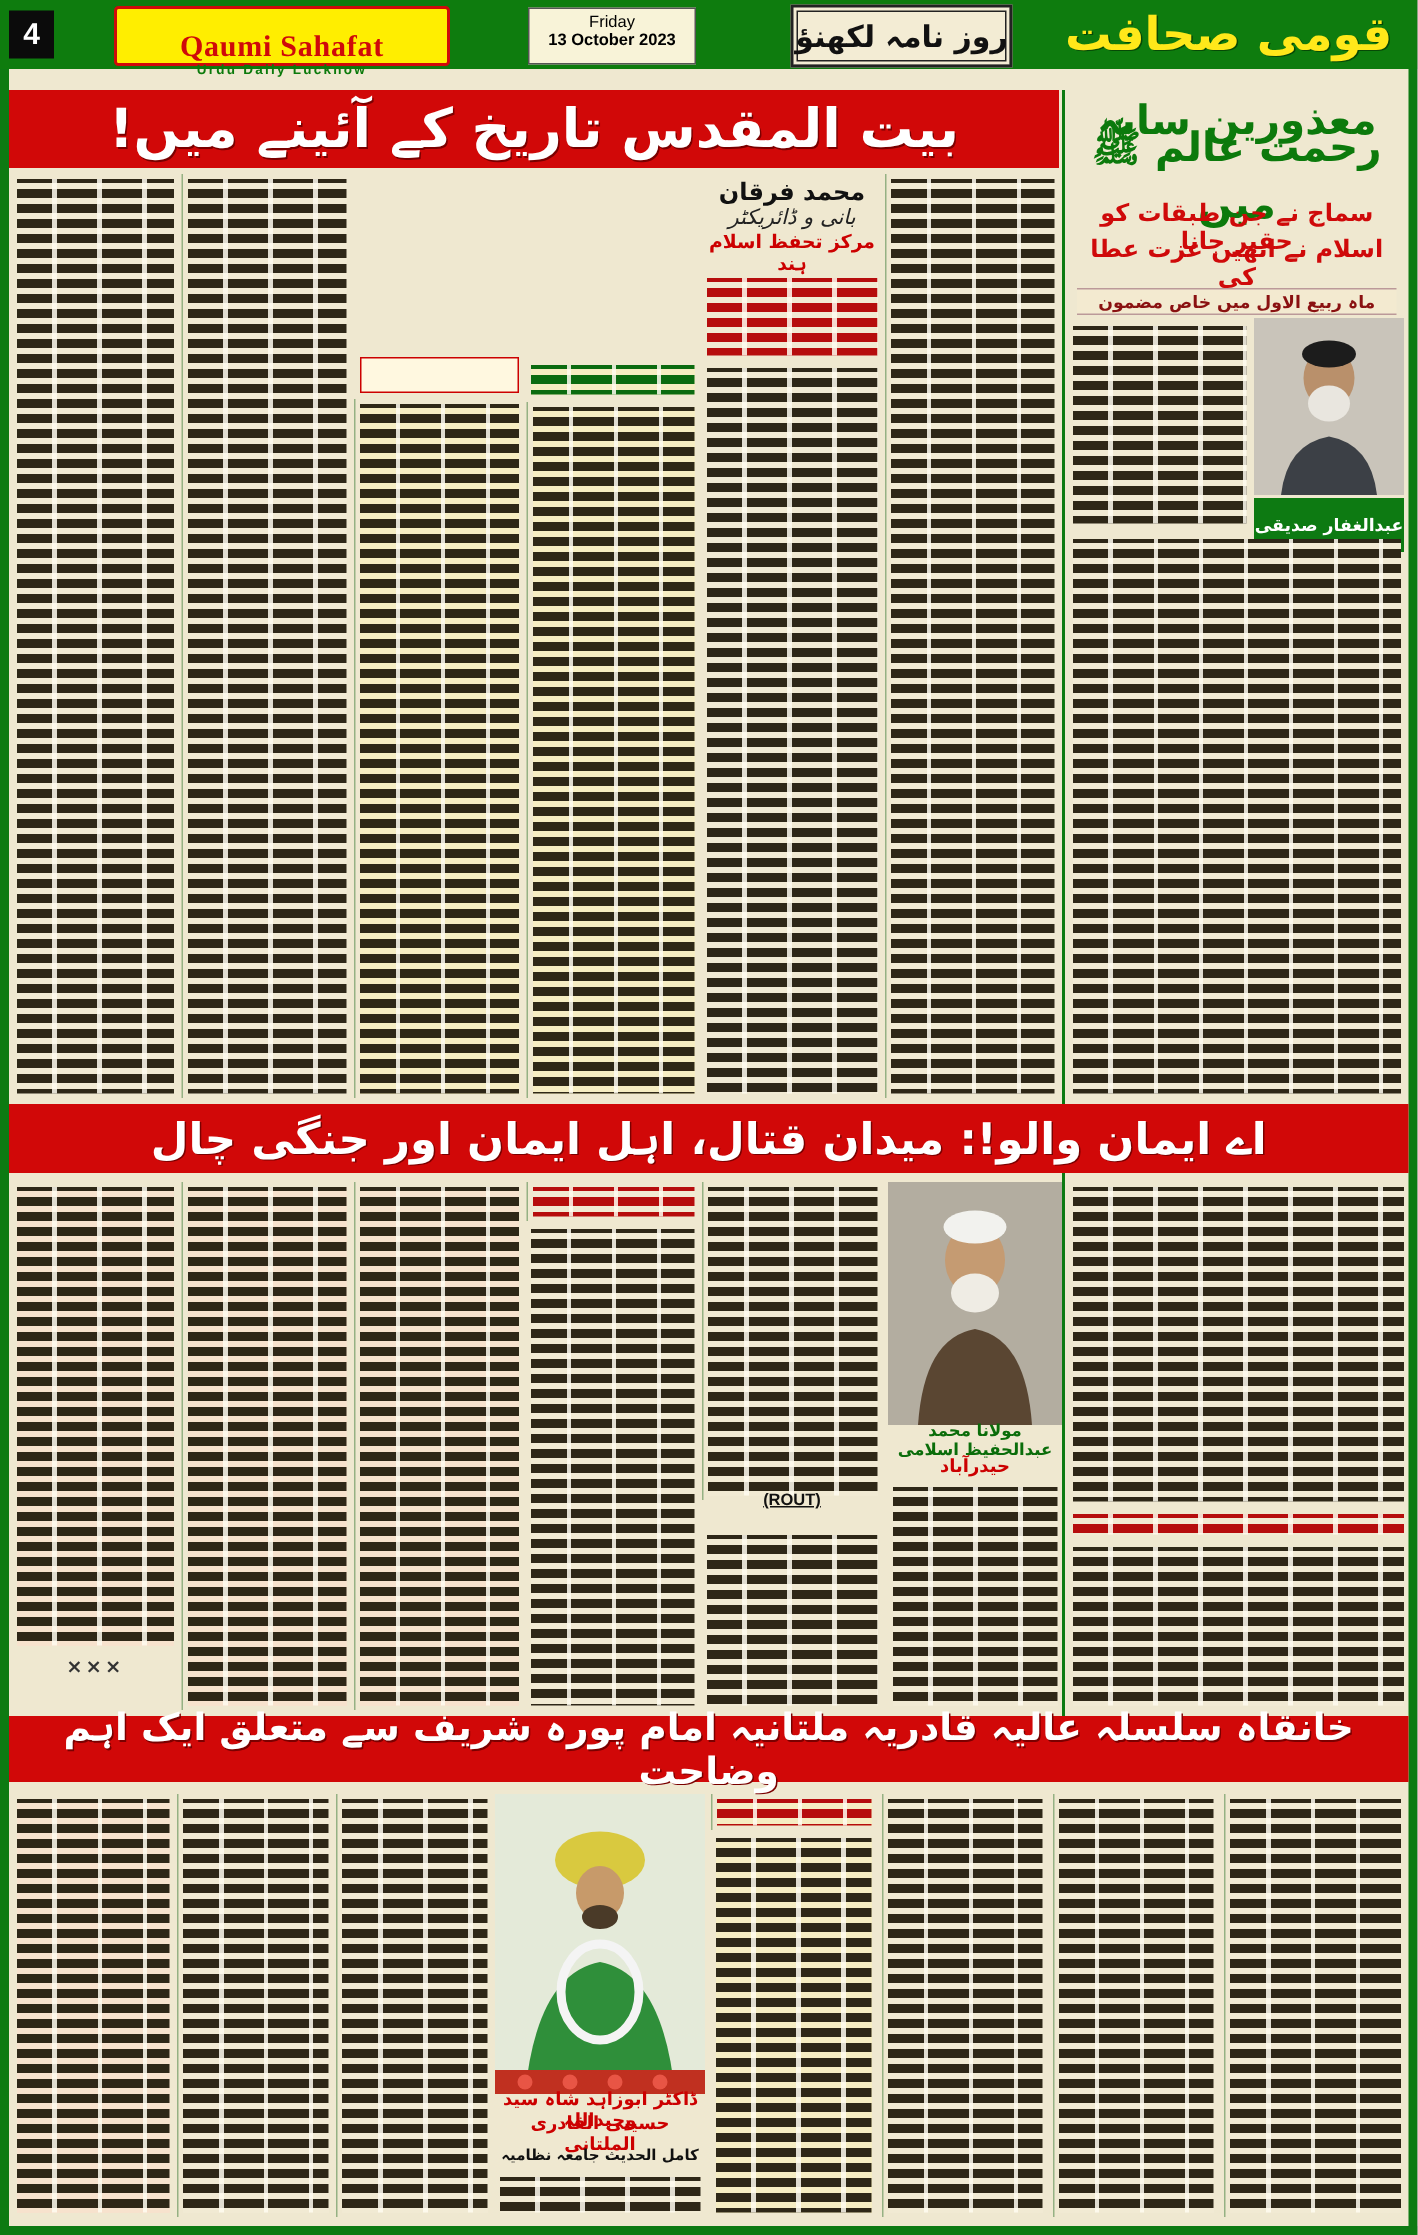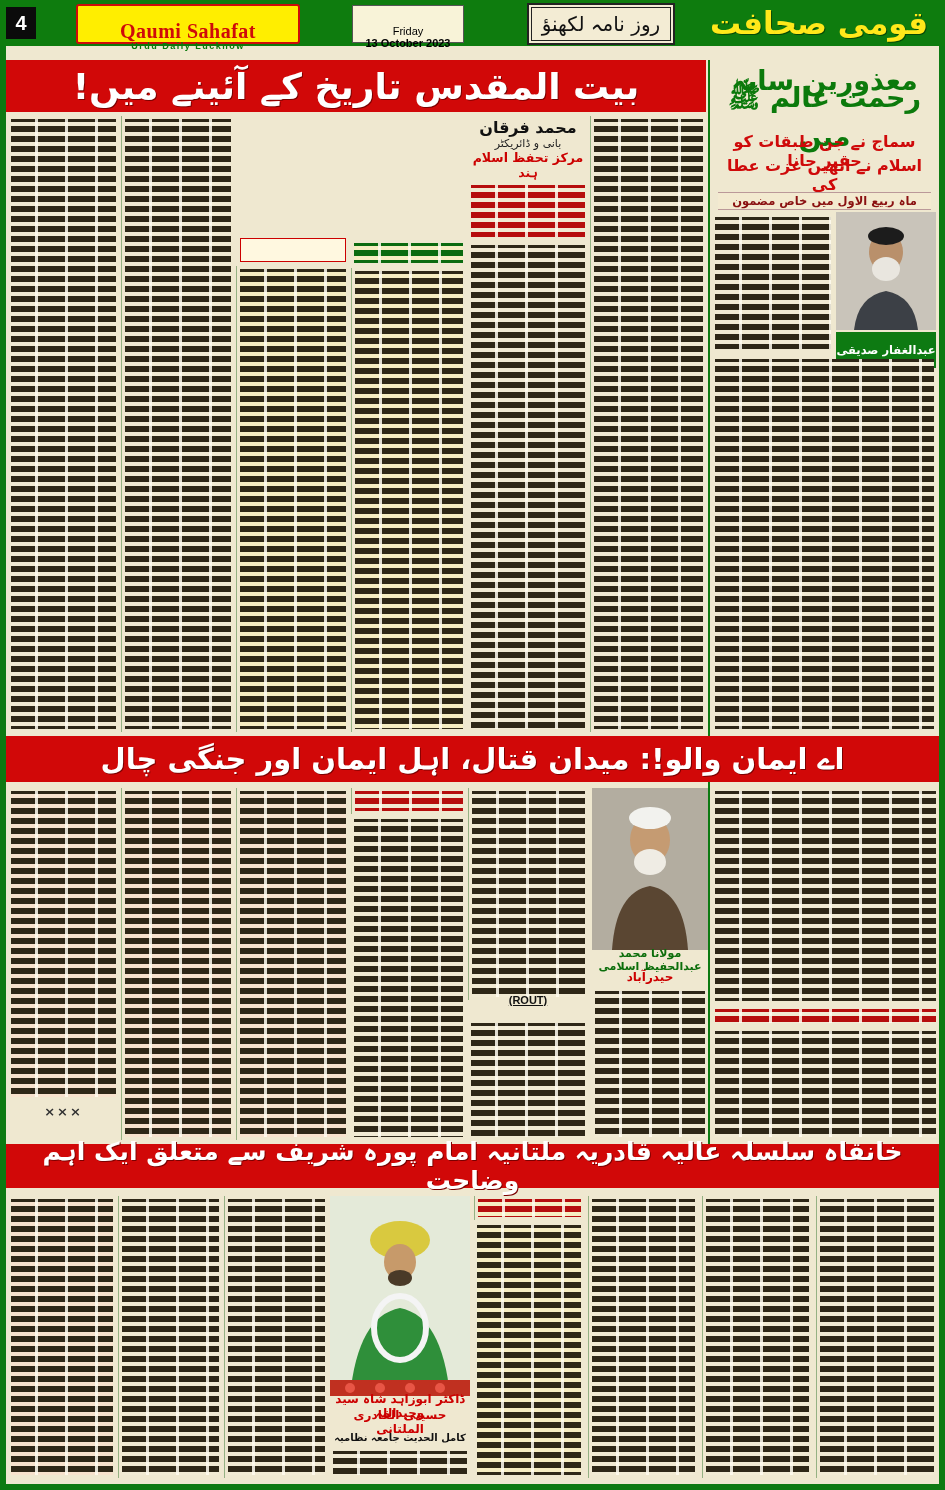--- a/index.html
+++ b/index.html
@@ -11,43 +11,43 @@
 
   
   .gbar{background:#0d7a12;}
 
   
   .mastband{background:#0e7c0e;}
   .pageno{background:#0b0b0b;color:#fff;font:bold 20px "Liberation Sans",sans-serif;}
   .logo{background:#ffee00;border:2px solid #cf0a0a;border-radius:3px;text-align:center;padding-top:15px;}
   .logo .t{color:#cf0a0a;font:bold 20px "Liberation Serif",serif;letter-spacing:.5px;line-height:20px;}
   .logo .s{color:#0b7a0b;font:bold 9px "Liberation Sans",sans-serif;letter-spacing:1.5px;}
-  .datebox{background:#f8f3d8;border:1px solid #555;text-align:center;font-family:"Liberation Sans",sans-serif;padding-top:19px;}
+  .datebox{background:#f8f3d8;border:1px solid #555;text-align:center;font-family:"Liberation Sans",sans-serif;padding-top:3px;}
   .datebox .d1{font-size:11px;}
   .datebox .d2{font-size:11px;font-weight:bold;}
   .callig{background:#f3ecd4;border:2px solid #222;box-shadow:inset 0 0 0 2px #f3ecd4, inset 0 0 0 3px #222;
-          font-weight:normal;font-size:20px;color:#111;}
+          font-weight:bold;font-size:20px;color:#111;}
   .urdutitle{color:#ffe81a;font-weight:bold;font-size:31px;text-shadow:1px 1px 0 #064906;text-align:right;}
 
   
   .band{background:#d10808;color:#fff;font-weight:bold;text-shadow:1px 1px 0 #7a0000;}
   .band1{font-size:36px;}
   .band2{font-size:29px;}
   .band3{font-size:25px;}
 
   
   .greenhead{color:#0c7a0c;font-weight:bold;font-size:27px;}
   .redsub{color:#cf0a0a;font-weight:bold;font-size:16px;}
   .kicker{background:#f3ead0;color:#8a1111;font-weight:bold;font-size:11.5px;border-top:1px solid #b99;border-bottom:1px solid #b99;}
   .capbar{background:#0d7a12;color:#fff;font-size:11.5px;font-weight:bold;}
 
   
   .byline{text-align:center;}
   .byline .n{font-size:16px;font-weight:bold;color:#111;}
-  .byline .r{font-size:11px;color:#222;}
+  .byline .r{font-size:14px;color:#222;font-style:italic;}
   .byline .o{font-size:12.5px;font-weight:bold;color:#c00;}
 
   
   .txt{--ink:#2e2717;background-clip:content-box;padding:3px;
     background-image:
       repeating-linear-gradient(to right, rgba(255,252,240,0) 0 27px, rgba(255,252,240,.85) 27px 30px),
       repeating-linear-gradient(to bottom, var(--ink) 0 6px, rgba(0,0,0,0) 6px 10px);}
   .txt-red{--ink:#b60d0d;}
   .txt-green{--ink:#0b6b10;}
   .bg-cream{background-color:#f1ead3;}

